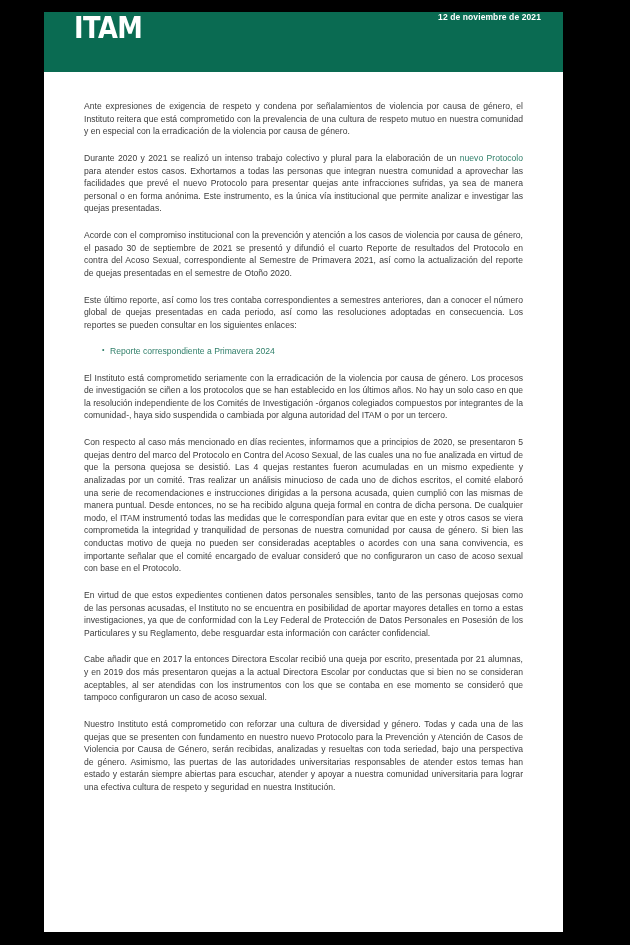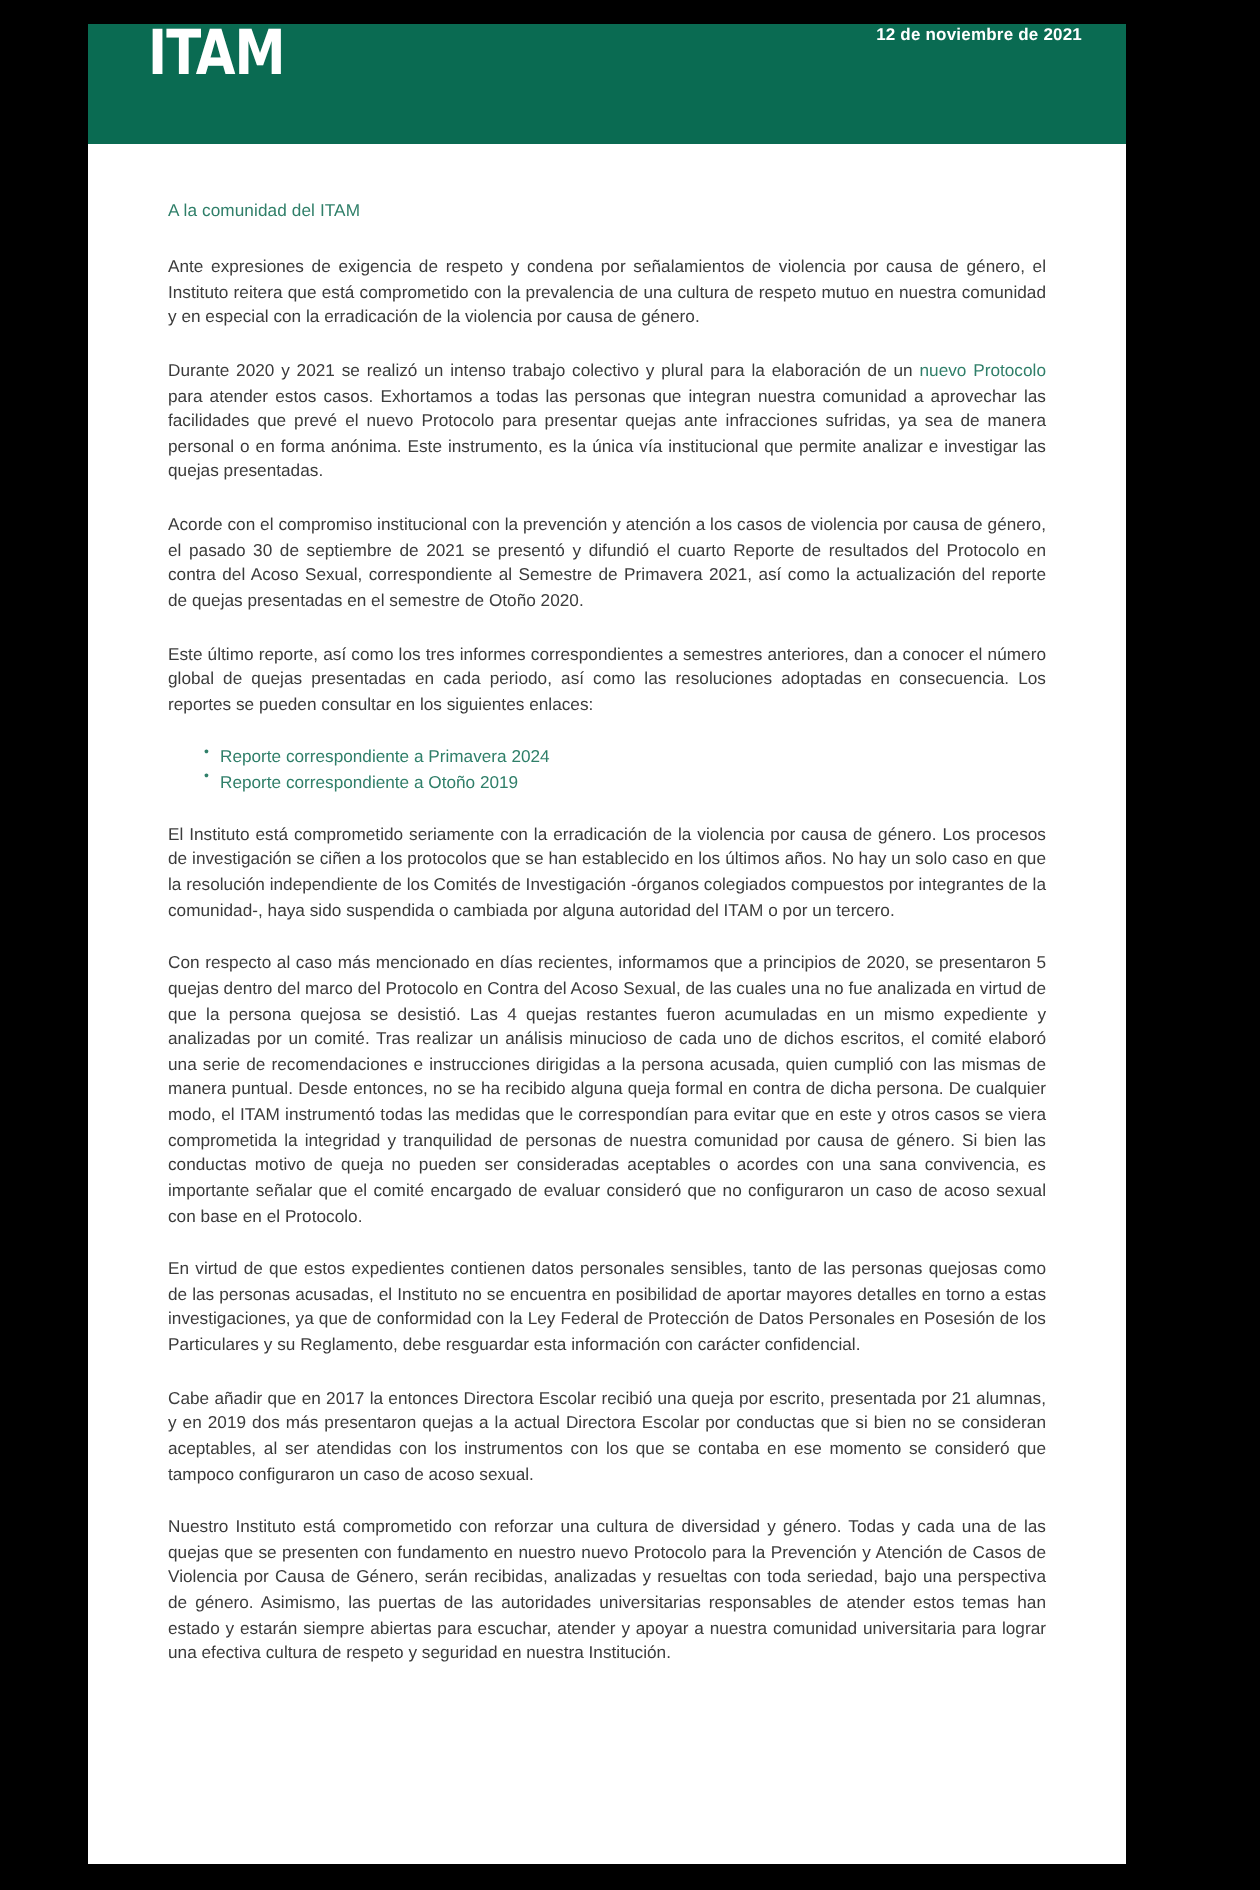--- a/index.html
+++ b/index.html
@@ -102,34 +102,32 @@
 <div class="viewport">
   <div class="page">
 
     <div class="banner">
       <div class="logo">ITAM</div>
       <div class="banner-date">12 de noviembre de 2021</div>
     </div>
 
     <div class="content">
 
-      <div class="salutation">A la comunidad del ITAM</div>
 
 
       <p class="para">Ante expresiones de exigencia de respeto y condena por señalamientos de violencia por causa de género, el Instituto reitera que está comprometido con la prevalencia de una cultura de respeto mutuo en nuestra comunidad y en especial con la erradicación de la violencia por causa de género.</p>
 
       <p class="para"><span>Durante 2020 y 2021 se realizó un intenso trabajo colectivo y plural para la elaboración de un </span><a class="lnk" href="#" style="text-decoration:none;">nuevo Protocolo</a><span> para atender estos casos. Exhortamos a todas las personas que integran nuestra comunidad a aprovechar las facilidades que prevé el nuevo Protocolo para presentar quejas ante infracciones sufridas, ya sea de manera personal o en forma anónima. Este instrumento, es la única vía institucional que permite analizar e investigar las quejas presentadas.</span></p>
 
       <p class="para">Acorde con el compromiso institucional con la prevención y atención a los casos de violencia por causa de género, el pasado 30 de septiembre de 2021 se presentó y difundió el cuarto Reporte de resultados del Protocolo en contra del Acoso Sexual, correspondiente al Semestre de Primavera 2021, así como la actualización del reporte de quejas presentadas en el semestre de Otoño 2020.</p>
 
-      <p class="para">Este último reporte, así como los tres informes correspondientes a semestres anteriores, dan a conocer el número global de quejas presentadas en cada periodo, así como las resoluciones adoptadas en consecuencia. Los reportes se pueden consultar en los siguientes enlaces:</p>
+      <p class="para">Este último reporte, así como los tres contaba correspondientes a semestres anteriores, dan a conocer el número global de quejas presentadas en cada periodo, así como las resoluciones adoptadas en consecuencia. Los reportes se pueden consultar en los siguientes enlaces:</p>
 
       <ul class="links">
         <li><span>Reporte correspondiente a Primavera 2024</span></li>
-        <li><span>Reporte correspondiente a Otoño 2019</span></li>
       </ul>
 
       <p class="para">El Instituto está comprometido seriamente con la erradicación de la violencia por causa de género. Los procesos de investigación se ciñen a los protocolos que se han establecido en los últimos años. No hay un solo caso en que la resolución independiente de los Comités de Investigación -órganos colegiados compuestos por integrantes de la comunidad-, haya sido suspendida o cambiada por alguna autoridad del ITAM o por un tercero.</p>
 
       <p class="para">Con respecto al caso más mencionado en días recientes, informamos que a principios de 2020, se presentaron 5 quejas dentro del marco del Protocolo en Contra del Acoso Sexual, de las cuales una no fue analizada en virtud de que la persona quejosa se desistió. Las 4 quejas restantes fueron acumuladas en un mismo expediente y analizadas por un comité. Tras realizar un análisis minucioso de cada uno de dichos escritos, el comité elaboró una serie de recomendaciones e instrucciones dirigidas a la persona acusada, quien cumplió con las mismas de manera puntual. Desde entonces, no se ha recibido alguna queja formal en contra de dicha persona. De cualquier modo, el ITAM instrumentó todas las medidas que le correspondían para evitar que en este y otros casos se viera comprometida la integridad y tranquilidad de personas de nuestra comunidad por causa de género. Si bien las conductas motivo de queja no pueden ser consideradas aceptables o acordes con una sana convivencia, es importante señalar que el comité encargado de evaluar consideró que no configuraron un caso de acoso sexual con base en el Protocolo.</p>
 
       <p class="para">En virtud de que estos expedientes contienen datos personales sensibles, tanto de las personas quejosas como de las personas acusadas, el Instituto no se encuentra en posibilidad de aportar mayores detalles en torno a estas investigaciones, ya que de conformidad con la Ley Federal de Protección de Datos Personales en Posesión de los Particulares y su Reglamento, debe resguardar esta información con carácter confidencial.</p>
 
       <p class="para">Cabe añadir que en 2017 la entonces Directora Escolar recibió una queja por escrito, presentada por 21 alumnas, y en 2019 dos más presentaron quejas a la actual Directora Escolar por conductas que si bien no se consideran aceptables, al ser atendidas con los instrumentos con los que se contaba en ese momento se consideró que tampoco configuraron un caso de acoso sexual.</p>
 

